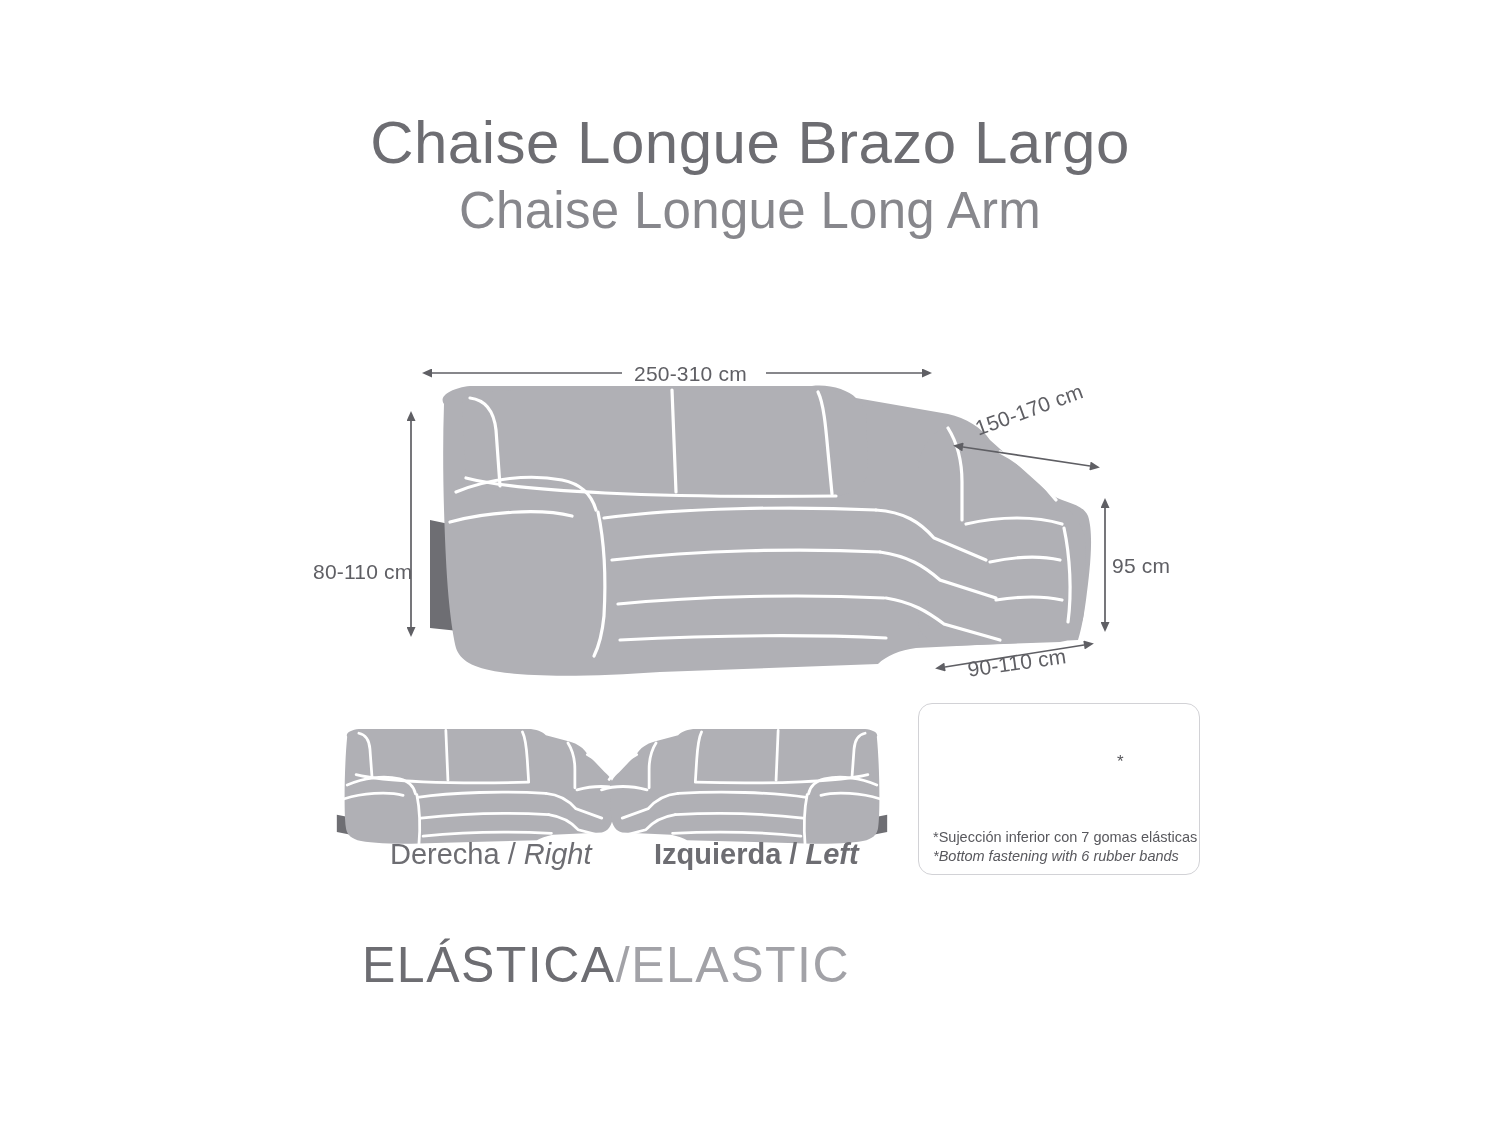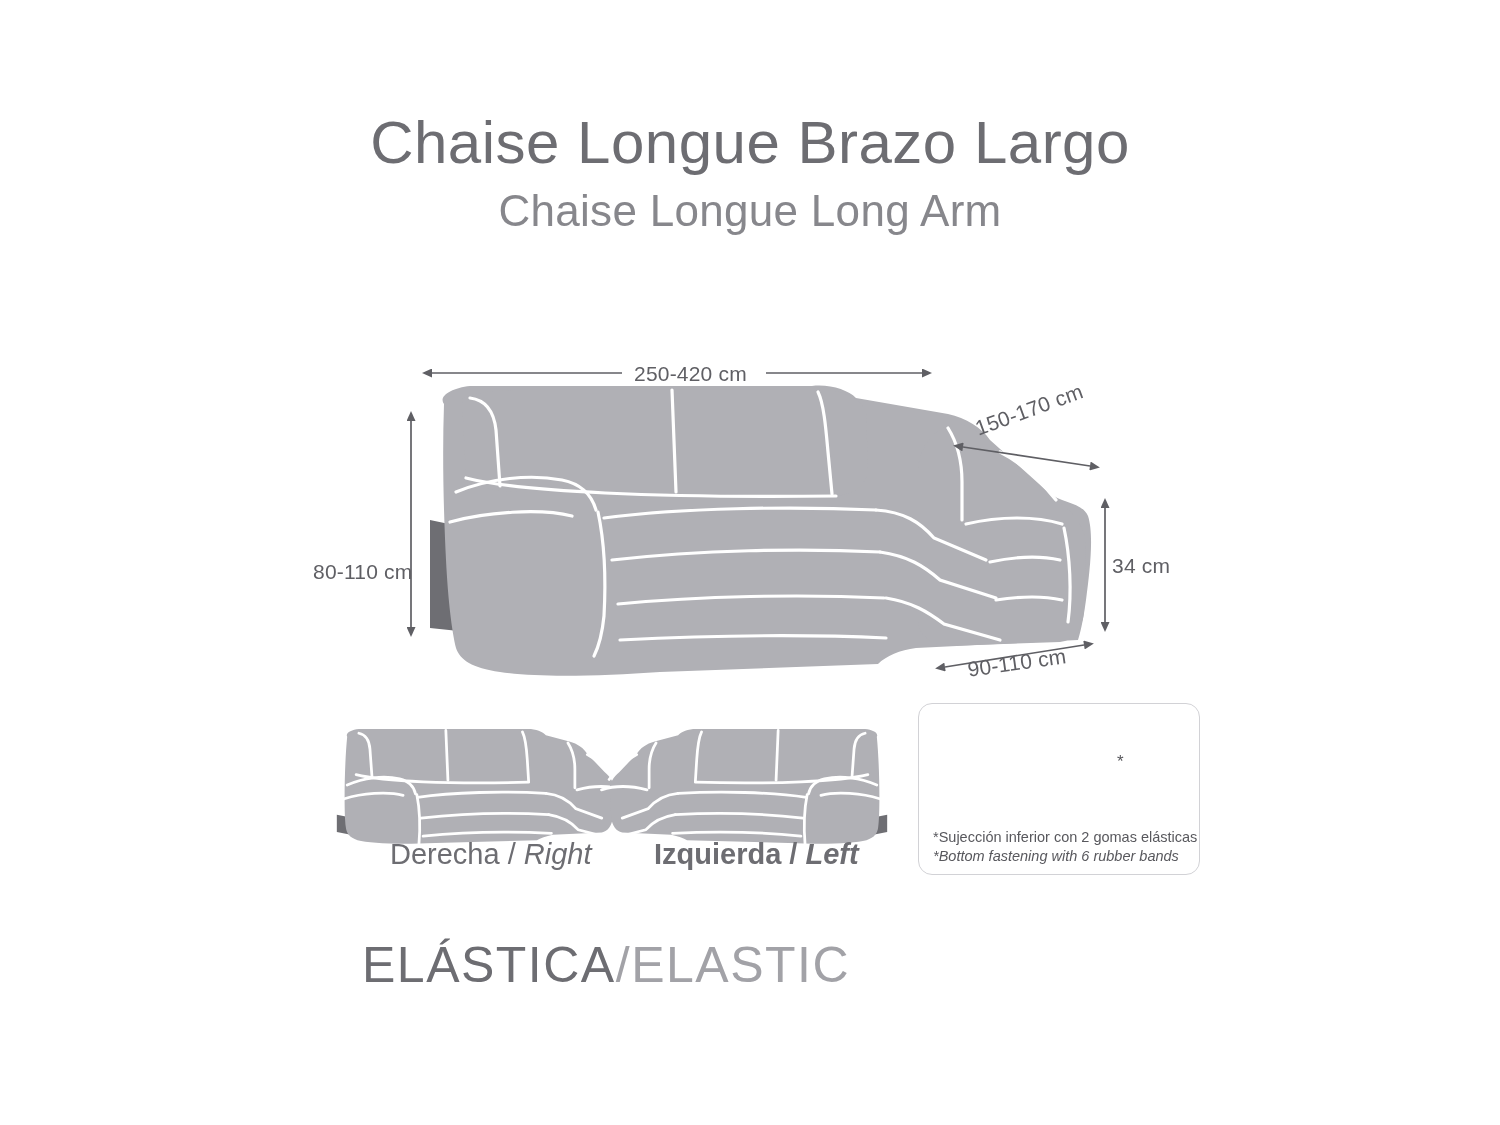--- a/index.html
+++ b/index.html
@@ -35,21 +35,21 @@
   }
   .title-es {
     font-size: 60px;
     line-height: 70px;
     font-weight: 300;
     letter-spacing: 0.5px;
     color: #6d6d72;
     font-family: "Liberation Sans", sans-serif;
   }
   .title-en {
-    font-size: 44px;
+    font-size: 51px;
     line-height: 66px;
     font-weight: 300;
     letter-spacing: 0.3px;
     color: #87878c;
     font-family: "Liberation Sans", sans-serif;
   }
 
   
   .footer-block {
     position: absolute;
@@ -300,31 +300,31 @@
         <rect x="962" y="802" width="9" height="9" rx="1.5"></rect>
         <rect x="1084" y="724" width="9" height="9" rx="1.5"></rect>
         <rect x="1154" y="724" width="9" height="9" rx="1.5"></rect>
         <rect x="1154" y="802" width="9" height="9" rx="1.5"></rect>
       </g>
     </g>
   </svg>
 
   <div class="note-box">
     <div class="note-text">
-      <div class="note-line es nosel">*Sujección inferior con 2 gomas elásticas</div>
+      <div class="note-line es nosel">*Sujección inferior con 7 gomas elásticas</div>
       <div class="note-line en nosel">*Bottom fastening with 6 rubber bands</div>
     </div>
   </div>
 
   <div style="position:absolute;top:752px;left:1117px;font-size:17px;color:#55555a;">*</div>
 
-  <div class="dim-label nosel" id="dim-width">250-420 cm</div>
+  <div class="dim-label nosel" id="dim-width">250-310 cm</div>
   <div class="dim-label nosel" id="dim-height">80-110 cm</div>
   <div class="dim-label nosel" id="dim-diag">150-170 cm</div>
-  <div class="dim-label nosel" id="dim-depth55">34 cm</div>
+  <div class="dim-label nosel" id="dim-depth55">95 cm</div>
   <div class="dim-label nosel" id="dim-bottom">90-110 cm</div>
 
   <div class="variant-caption nosel" id="cap-right">
     <span>Derecha</span><span> / </span><span class="en">Right</span>
   </div>
   <div class="variant-caption nosel" id="cap-left">
     <span>Izquierda</span><span> / </span><span class="en">Left</span>
   </div>
 
   <div class="footer-block">

